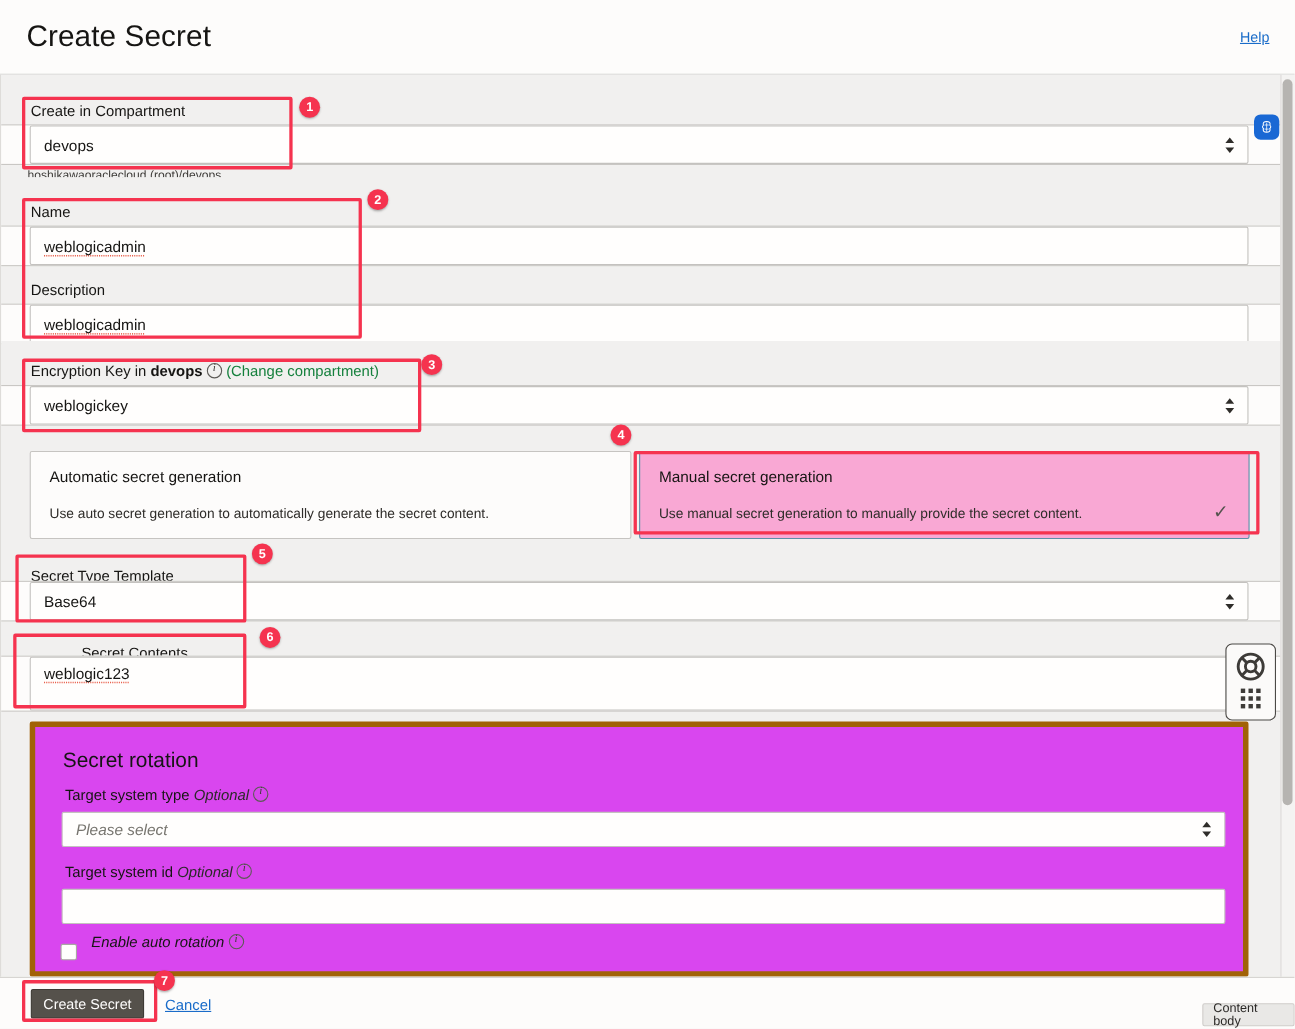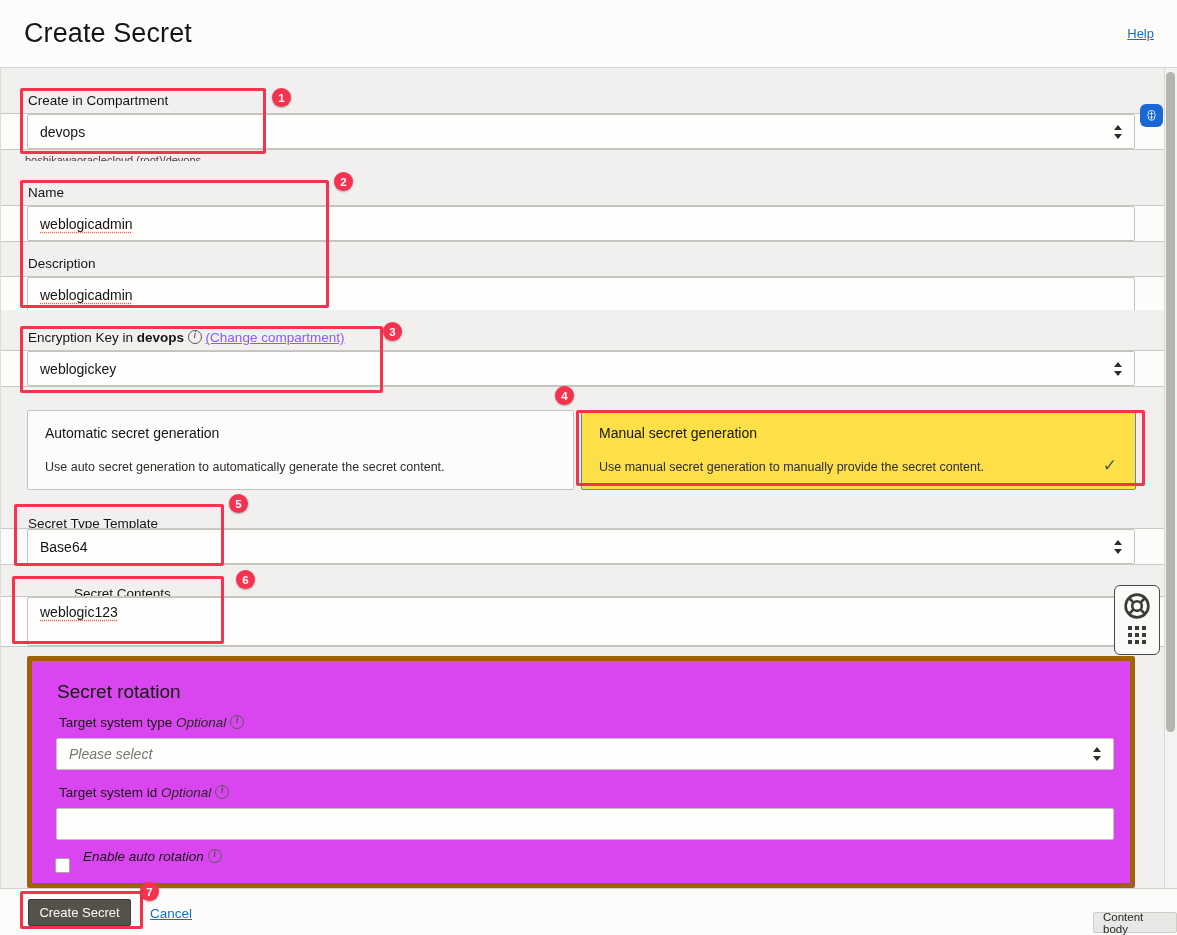--- a/index.html
+++ b/index.html
@@ -68,42 +68,42 @@
     text-underline-offset: 3px;
   }
 
   .stepper {
     position: absolute; right: 10px; top: 50%; transform: translateY(-50%);
     width: 12px; height: 22px;
   }
 
   
   .link-inline {
-    color: #8b5cf6; text-decoration: underline; cursor: pointer;
+    color: #15803d; cursor: pointer;
   }
 
   
   .info-ico {
     display: inline-block; width: 14px; height: 14px;
     border: 1px solid #5c5a56; border-radius: 50%;
     position: relative; vertical-align: -2px;
   }
   .info-ico::after {
     content: "i"; position: absolute; left: 0; right: 0; top: -2px;
     text-align: center; font-size: 10px; font-style: italic; color: #3c3a37;
     font-family: "Liberation Serif", serif;
   }
 
   
   .gen-card {
     position: absolute; background: #fdfcfb;
     border: 1px solid #c6c4c1; border-radius: 2px;
   }
   .gen-card.selected {
-    background: #fde047; border: 1px solid #5b8fa8;
+    background: #f9a8d4; border: 1px solid #5b8fa8;
   }
   .gen-title {
     position: absolute; left: 17px; top: 14px;
     font-size: 14px; color: #161513; font-weight: 400;
   }
   .gen-desc {
     position: absolute; left: 17px; top: 49px;
     font-size: 12.5px; color: #2f2d2a;
   }
   .gen-check {

